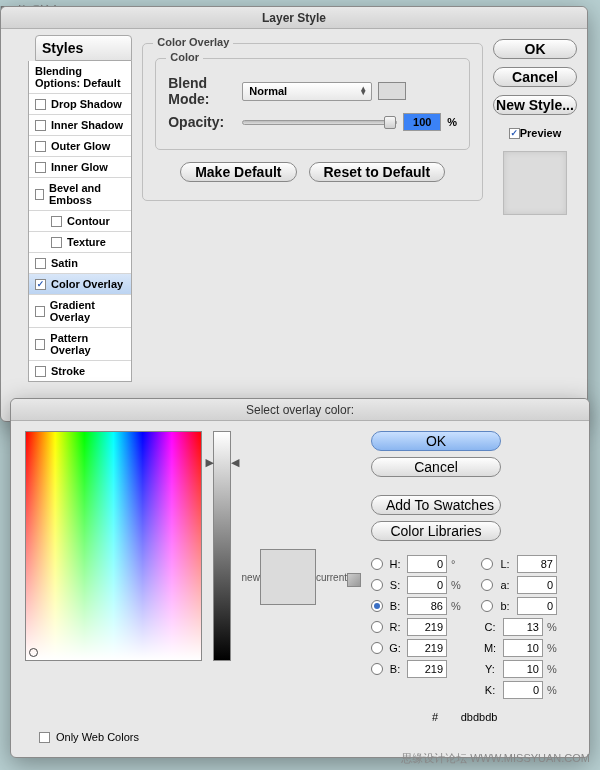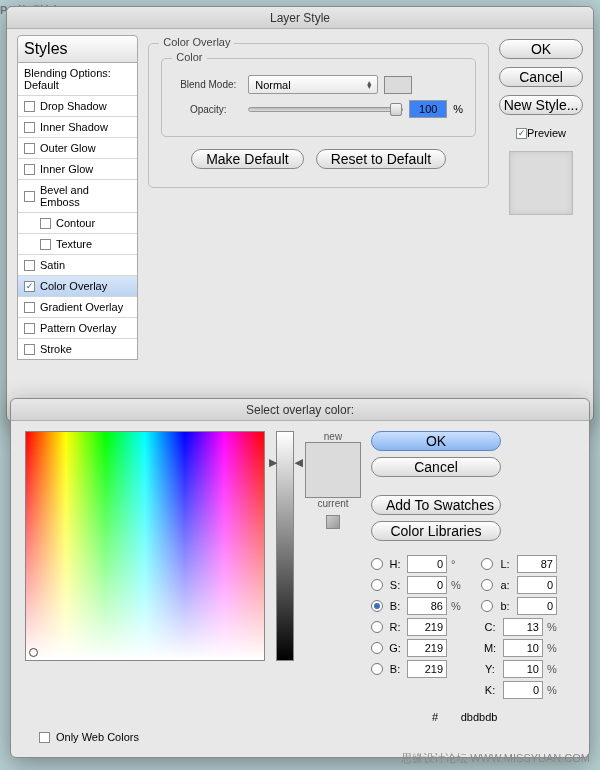--- a/index.html
+++ b/index.html
@@ -7,34 +7,34 @@
 
 .dialog { position: absolute; background: #e8e8e8; border: 1px solid #8a8a8a; border-radius: 6px; box-shadow: 0 6px 24px rgba(0,0,0,0.35); }
 .titlebar { height: 22px; background: linear-gradient(#e8e8e8,#d2d2d2); border-bottom: 1px solid #b0b0b0; text-align: center; line-height: 22px; font-size: 12px; color: #333; border-radius: 6px 6px 0 0; }
 
 .watermark { position: absolute; top: 0; left: 0; color: #787878; font-size: 16px; letter-spacing: 1px; font-weight: 600; }
 .watermark .x { color: #d40000; }
 .footer-wm { position: absolute; bottom: 4px; right: 10px; color: #888; font-size: 11px; }
 
 .ls-body { display: flex; padding: 6px 10px 10px 10px; gap: 10px; height: 388px; }
 .styles-panel { width: 150px; }
-.styles-head { background: linear-gradient(#fdfdfd,#e4e4e4); border: 1px solid #a9a9a9; border-radius: 4px 4px 0 0; padding: 4px 6px; font-size: 16px; }
-.styles-list { border: 1px solid #a9a9a9; border-top: none; background: #fff; }
+.styles-head { background: linear-gradient(#fdfdfd,#e4e4e4); border: 1px solid #a9a9a9; border-radius: 4px 4px 0 0; padding: 4px 6px; font-size: 14px; margin-left: 24px; }
+.styles-list { border: 1px solid #a9a9a9; border-top: none; background: #fff; margin-left: 17px; }
 .style-item { padding: 4px 6px; border-bottom: 1px solid #d6d6d6; display: flex; align-items: center; gap: 5px; font-size: 11px; cursor: default; }
 .style-item.sub { padding-left: 22px; }
 .style-item.selected { background: linear-gradient(#d8e6f8,#bcd4f2); }
 .style-item:last-child { border-bottom: none; }
 .chk { width: 11px; height: 11px; border: 1px solid #888; background: #fff; display: inline-flex; align-items: center; justify-content: center; font-size: 9px; color: #2a5bb5; }
 .chk.on::before { content: "✓"; }
 
 .center { flex: 1; }
 .group { border: 1px solid #bfbfbf; border-radius: 5px; margin-top: 8px; padding: 10px 12px 12px; position: relative; }
 .group-label { position: absolute; top: -8px; left: 10px; background: #e8e8e8; padding: 0 4px; font-size: 11px; color: #444; }
 .row { display: flex; align-items: center; gap: 6px; margin: 6px 0; }
-.row label { width: 68px; text-align: center; font-size: 10px; color: #333; }
+.row label { width: 68px; text-align: left; font-size: 14px; color: #333; }
 .select { width: 130px; height: 19px; border: 1px solid #999; border-radius: 2px; background: linear-gradient(#fff,#e8e8e8); display: flex; align-items: center; padding: 0 6px; justify-content: space-between; }
 .select .arrows { font-size: 8px; line-height: 4px; color: #555; }
 .swatch { width: 28px; height: 18px; border: 1px solid #888; background: #dbdbdb; }
 .slider { width: 155px; height: 5px; background: linear-gradient(#bbb,#ddd); border: 1px solid #999; border-radius: 3px; position: relative; }
 .slider .thumb { position: absolute; right: 0; top: -5px; width: 12px; height: 13px; background: linear-gradient(#f8f8f8,#cfcfcf); border: 1px solid #888; border-radius: 2px; }
 .numfield { width: 38px; height: 18px; border: 1px solid #999; background: #3b82f6; text-align: center; line-height: 16px; font-size: 11px; }
 
 .btn { height: 20px; border: 1px solid #888; border-radius: 10px; background: linear-gradient(#fefefe,#dcdcdc); text-align: center; line-height: 18px; font-size: 14px; padding: 0 14px; cursor: default; white-space: nowrap; }
 .btn.primary { background: linear-gradient(#c9e0ff,#8bb6f0); border-color: #5e86c2; }
 .btn-wide { width: 84px; padding: 0; }
@@ -70,21 +70,21 @@
 .hexrow .nf { width:60px; text-align:center; }
 .only-web { position:absolute; left:28px; bottom:14px; display:flex; align-items:center; gap:6px; }
 </style>
 </head>
 <body>
 
 <div class="watermark">
   <span>PS教程论坛</span> <span class="x">XX</span>
 </div>
 
-<div class="dialog" style="left:6px; top:6px; width:588px; height:416px;">
+<div class="dialog" style="left:0; top:6px; width:588px; height:416px;font-weight:bold;">
   <div class="titlebar">Layer Style</div>
   <div class="ls-body">
     <div class="styles-panel">
       <div class="styles-head">Styles</div>
       <div class="styles-list" id="styles-list">
         <div class="style-item">Blending Options: Default</div>
       <div class="style-item">
             <span class="chk"></span>
             <span>Drop Shadow</span>
           </div>
@@ -184,21 +184,21 @@
       <div class="cursor"></div>
     </div>
     <div class="hue-col">
       <div class="hue-bar">
         <div class="ptr">
             <span>▶</span>
             <span>◀</span>
           </div>
       </div>
     </div>
-    <div style="display:flex; flex-direction:column; align-items:center;">
+    <div style="display:flex; align-items:center;">
       <span class="ncsmall">new</span>
       <div class="ncbox"></div>
       <span class="ncsmall">current</span>
       <div class="cube"></div>
     </div>
     <div class="cp-right">
       <div class="btn primary">OK</div>
       <div class="btn">Cancel</div>
       <div style="height:6px"></div>
       <div class="btn">Add To Swatches</div>

